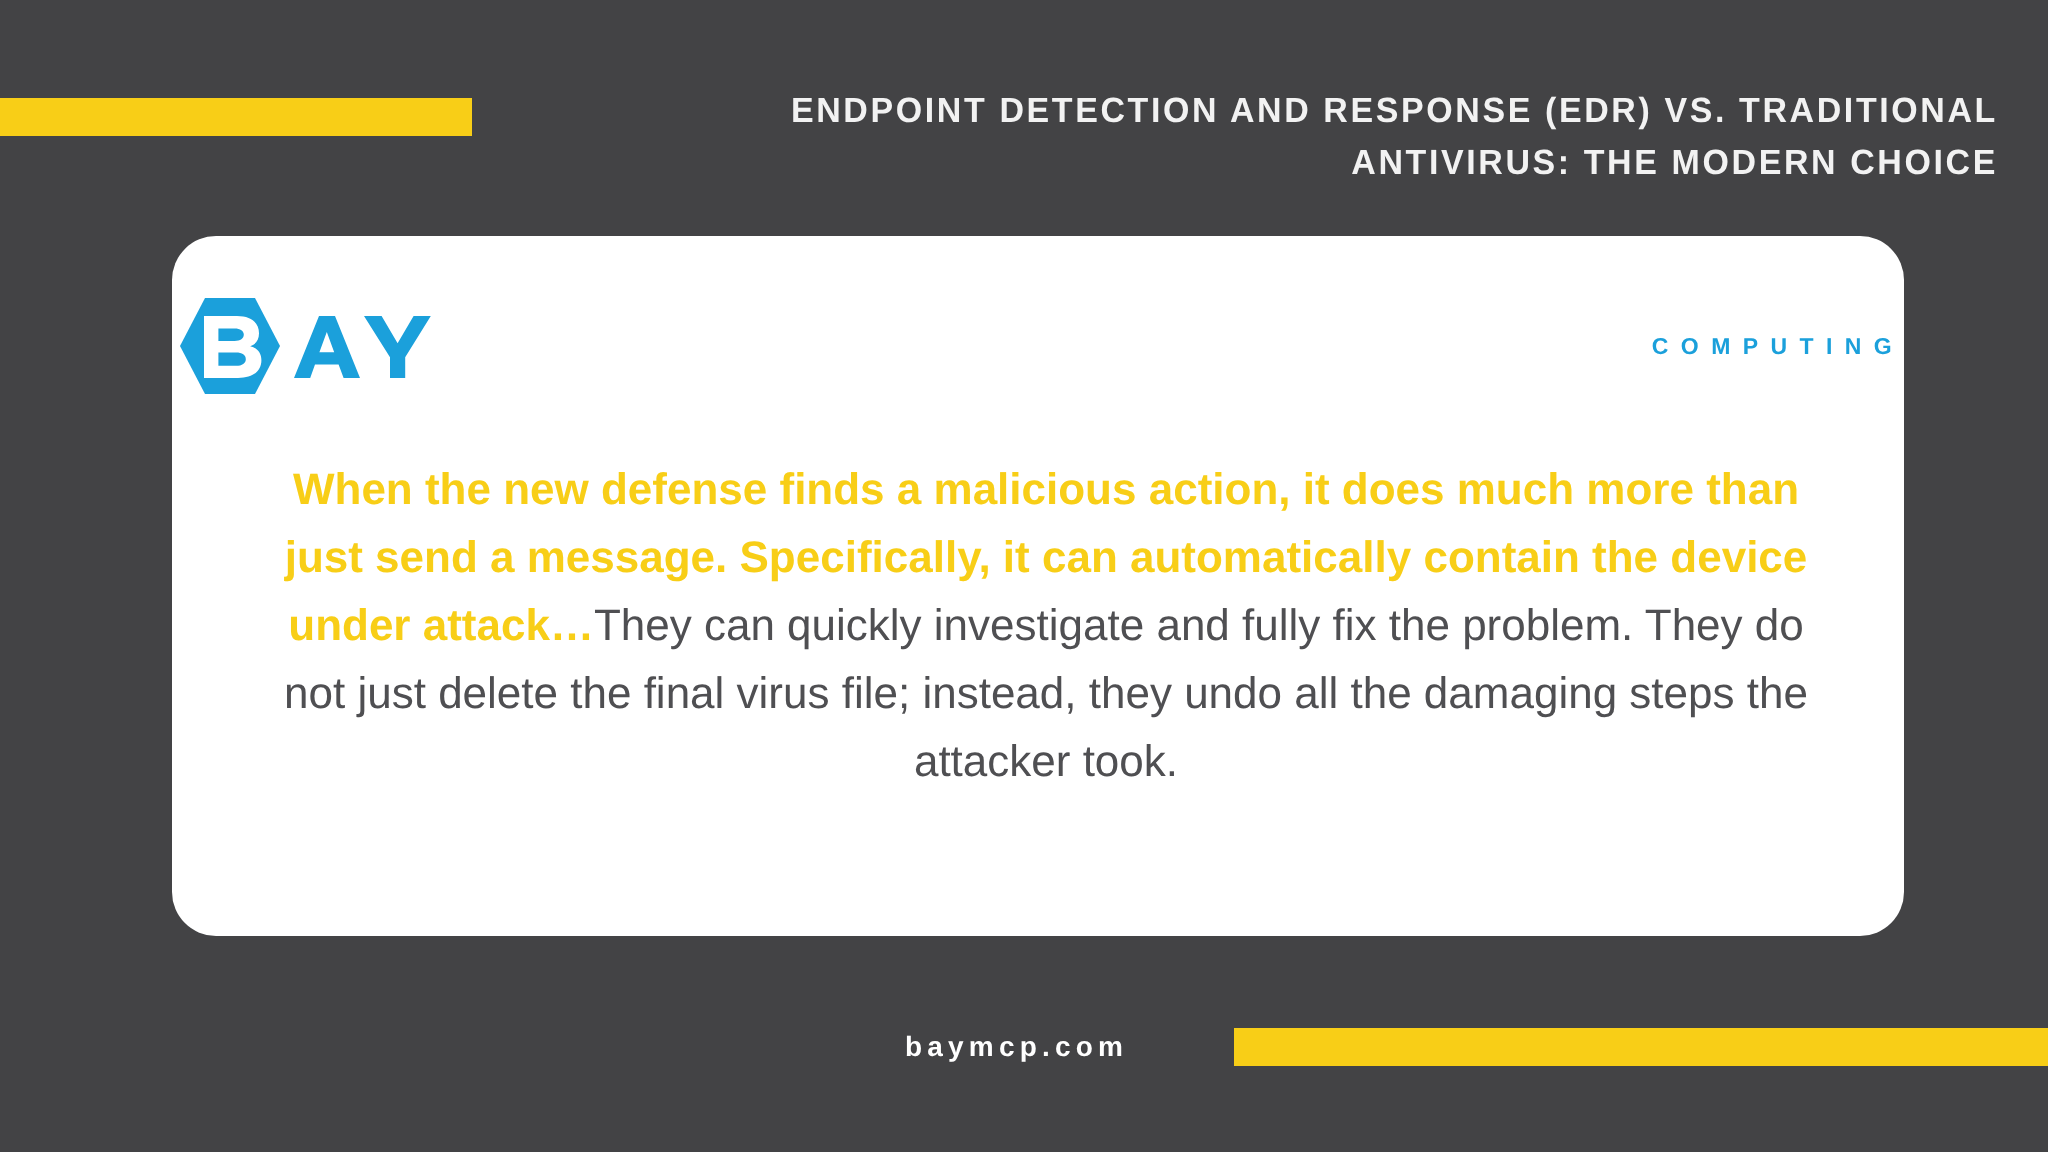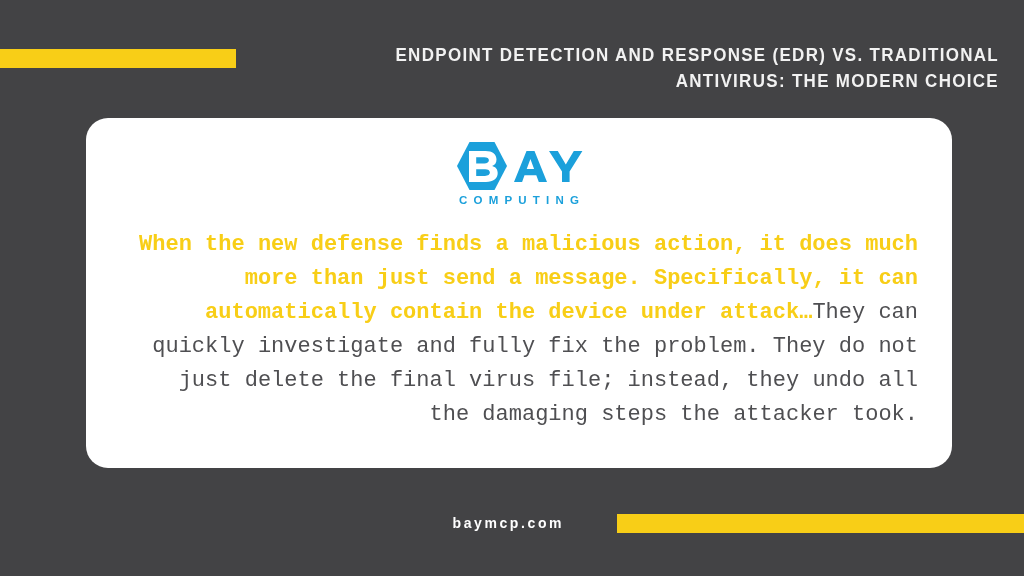--- a/index.html
+++ b/index.html
@@ -57,23 +57,22 @@
   }
 
   
   .logo {
     position: absolute;
     left: 0;
     right: 0;
     top: 16px;
     height: 78px;
     display: flex;
-    flex-direction: column;
     align-items: center;
-    justify-content: center;
+    justify-content: space-between;
   }
   .logo-mark {
     display: flex;
     align-items: center;
     height: 52px;
   }
   .logo-mark svg { display: block; }
   .logo-sub {
     color: #1BA0DB;
     font-family: "Liberation Sans", sans-serif;
@@ -84,24 +83,24 @@
     margin-top: 1px;
     line-height: 14px;
   }
 
   
   .card-body {
     position: absolute;
     left: 42px;
     right: 34px;
     top: 110px;
-    text-align: right;
+    text-align: center;
     font-size: 22px;
     line-height: 34px;
-    font-family: Liberation Mono, monospace;
+    font-family: Liberation Sans, sans-serif;
   }
   .body-lead {
     color: #F8CE17;
     font-weight: bold;
   }
   .body-rest {
     color: #4F4F52;
     font-weight: normal;
   }
 

